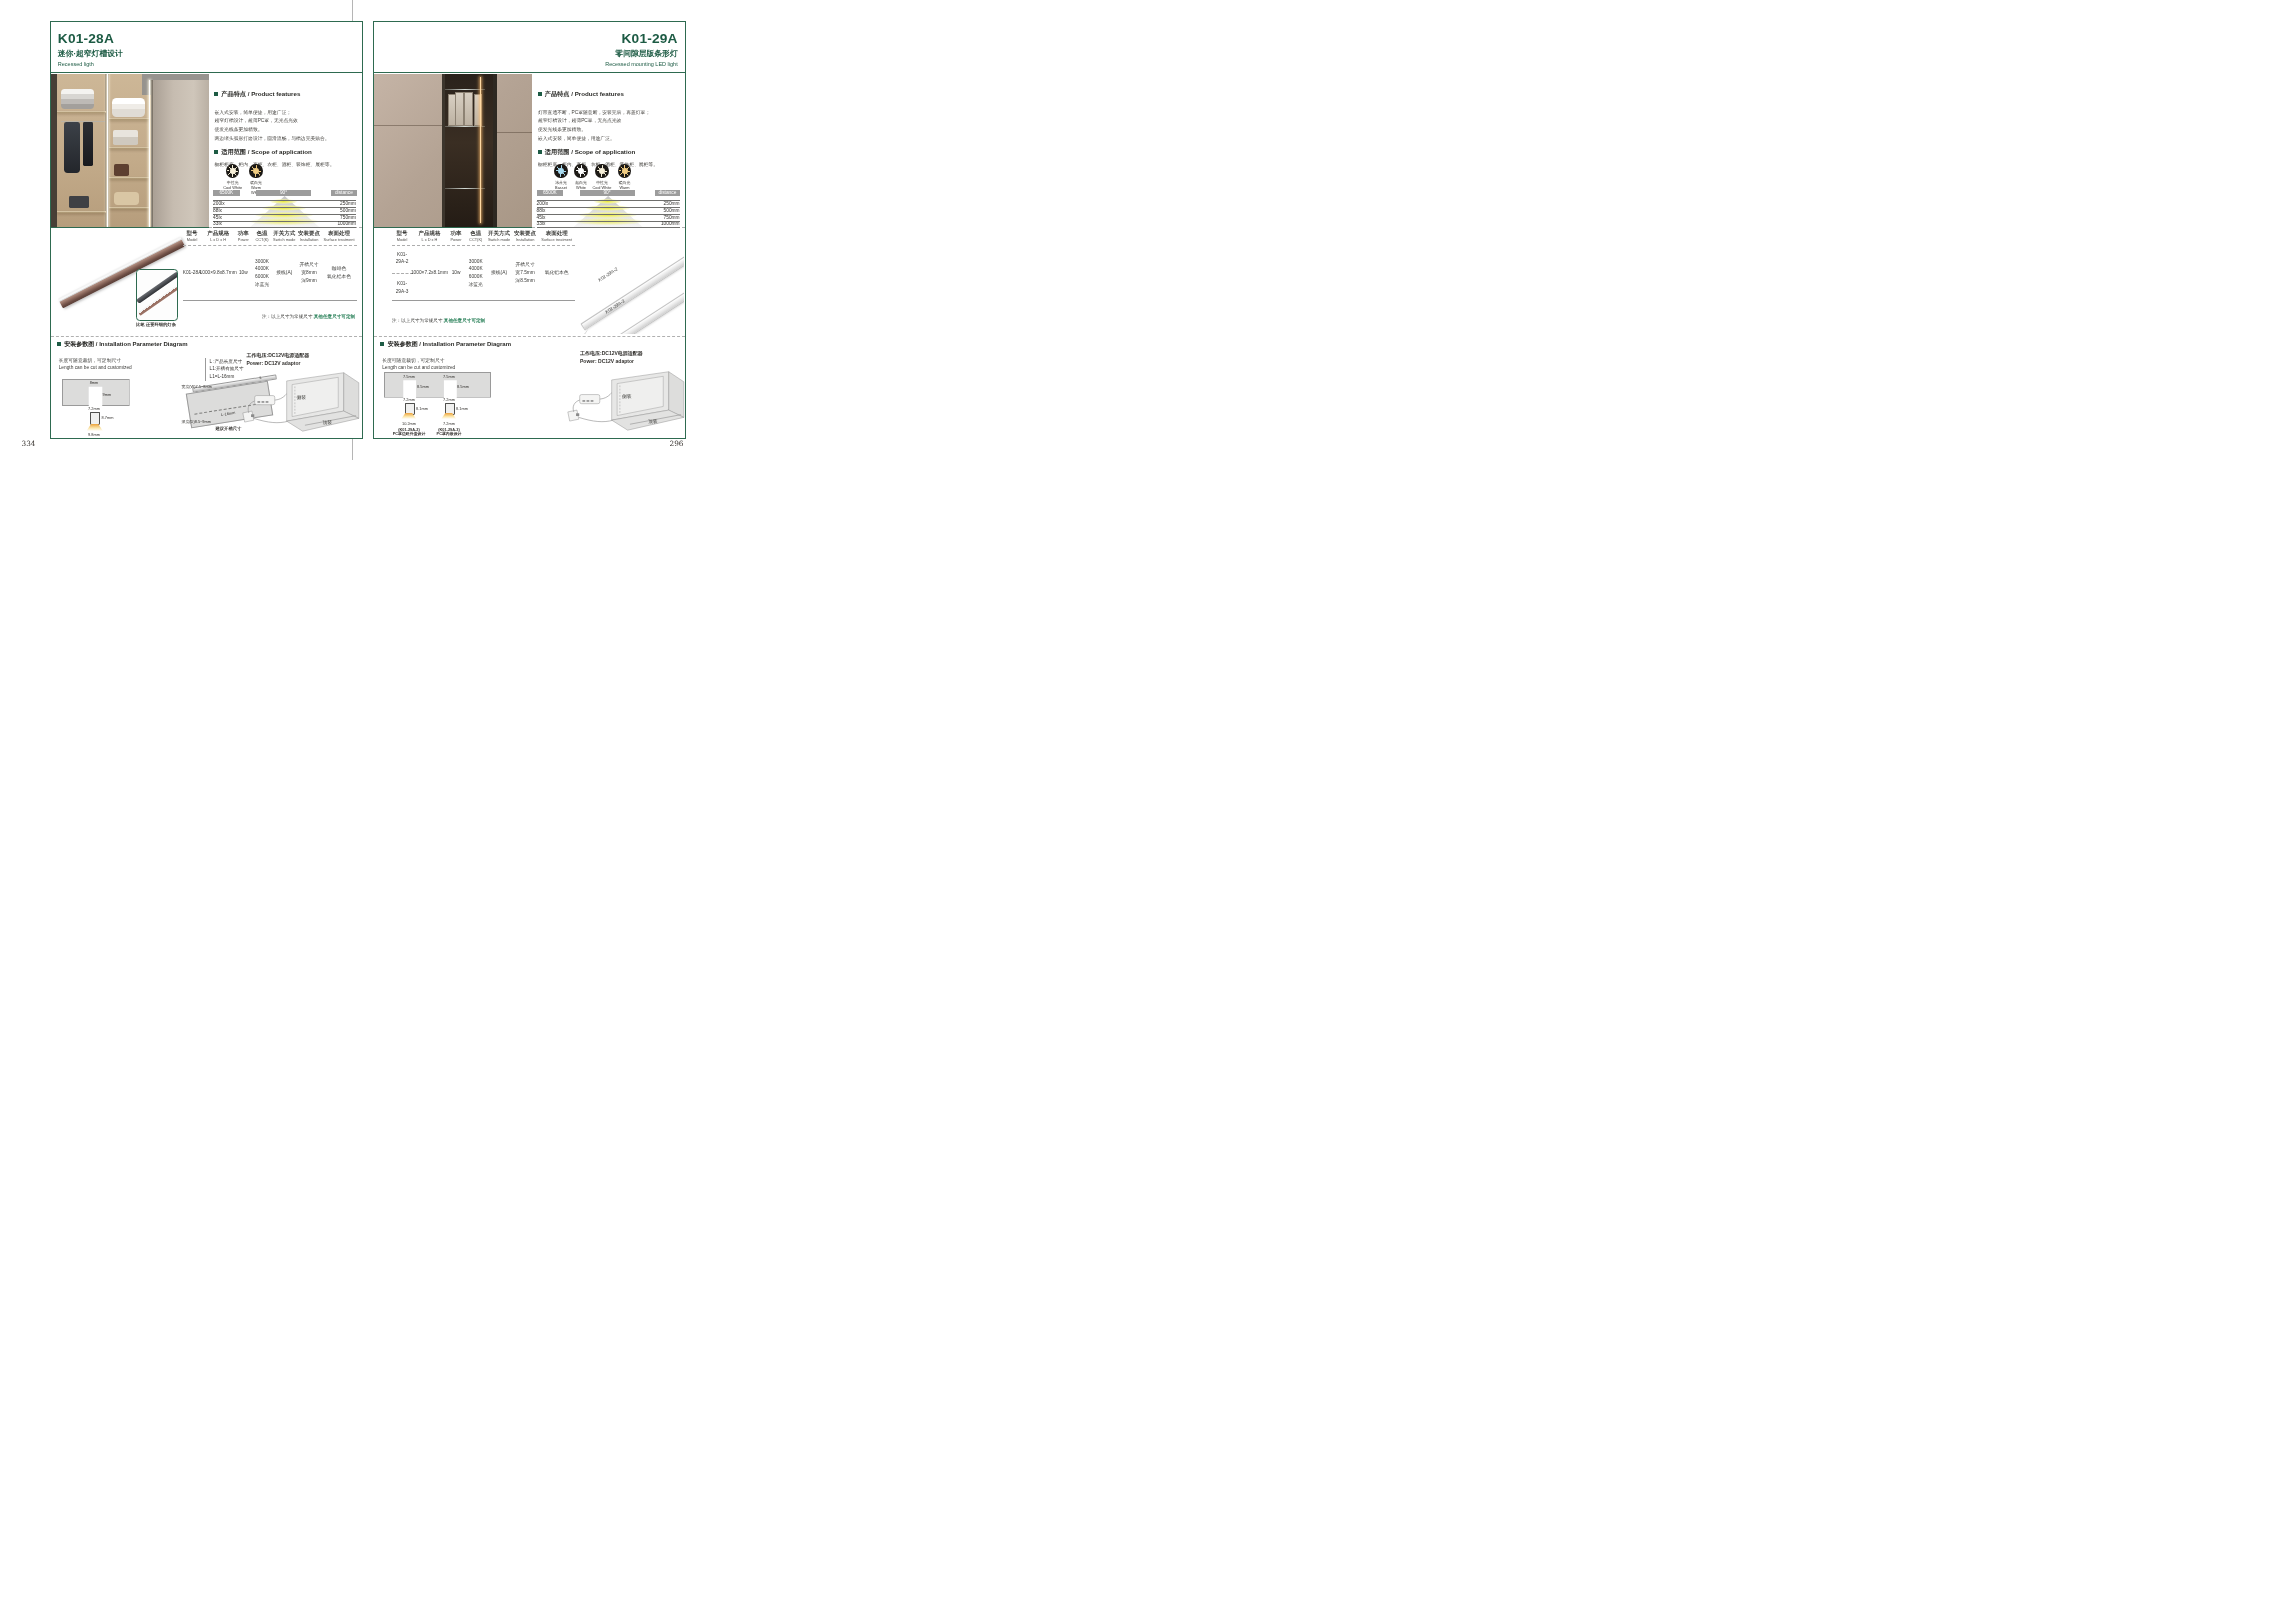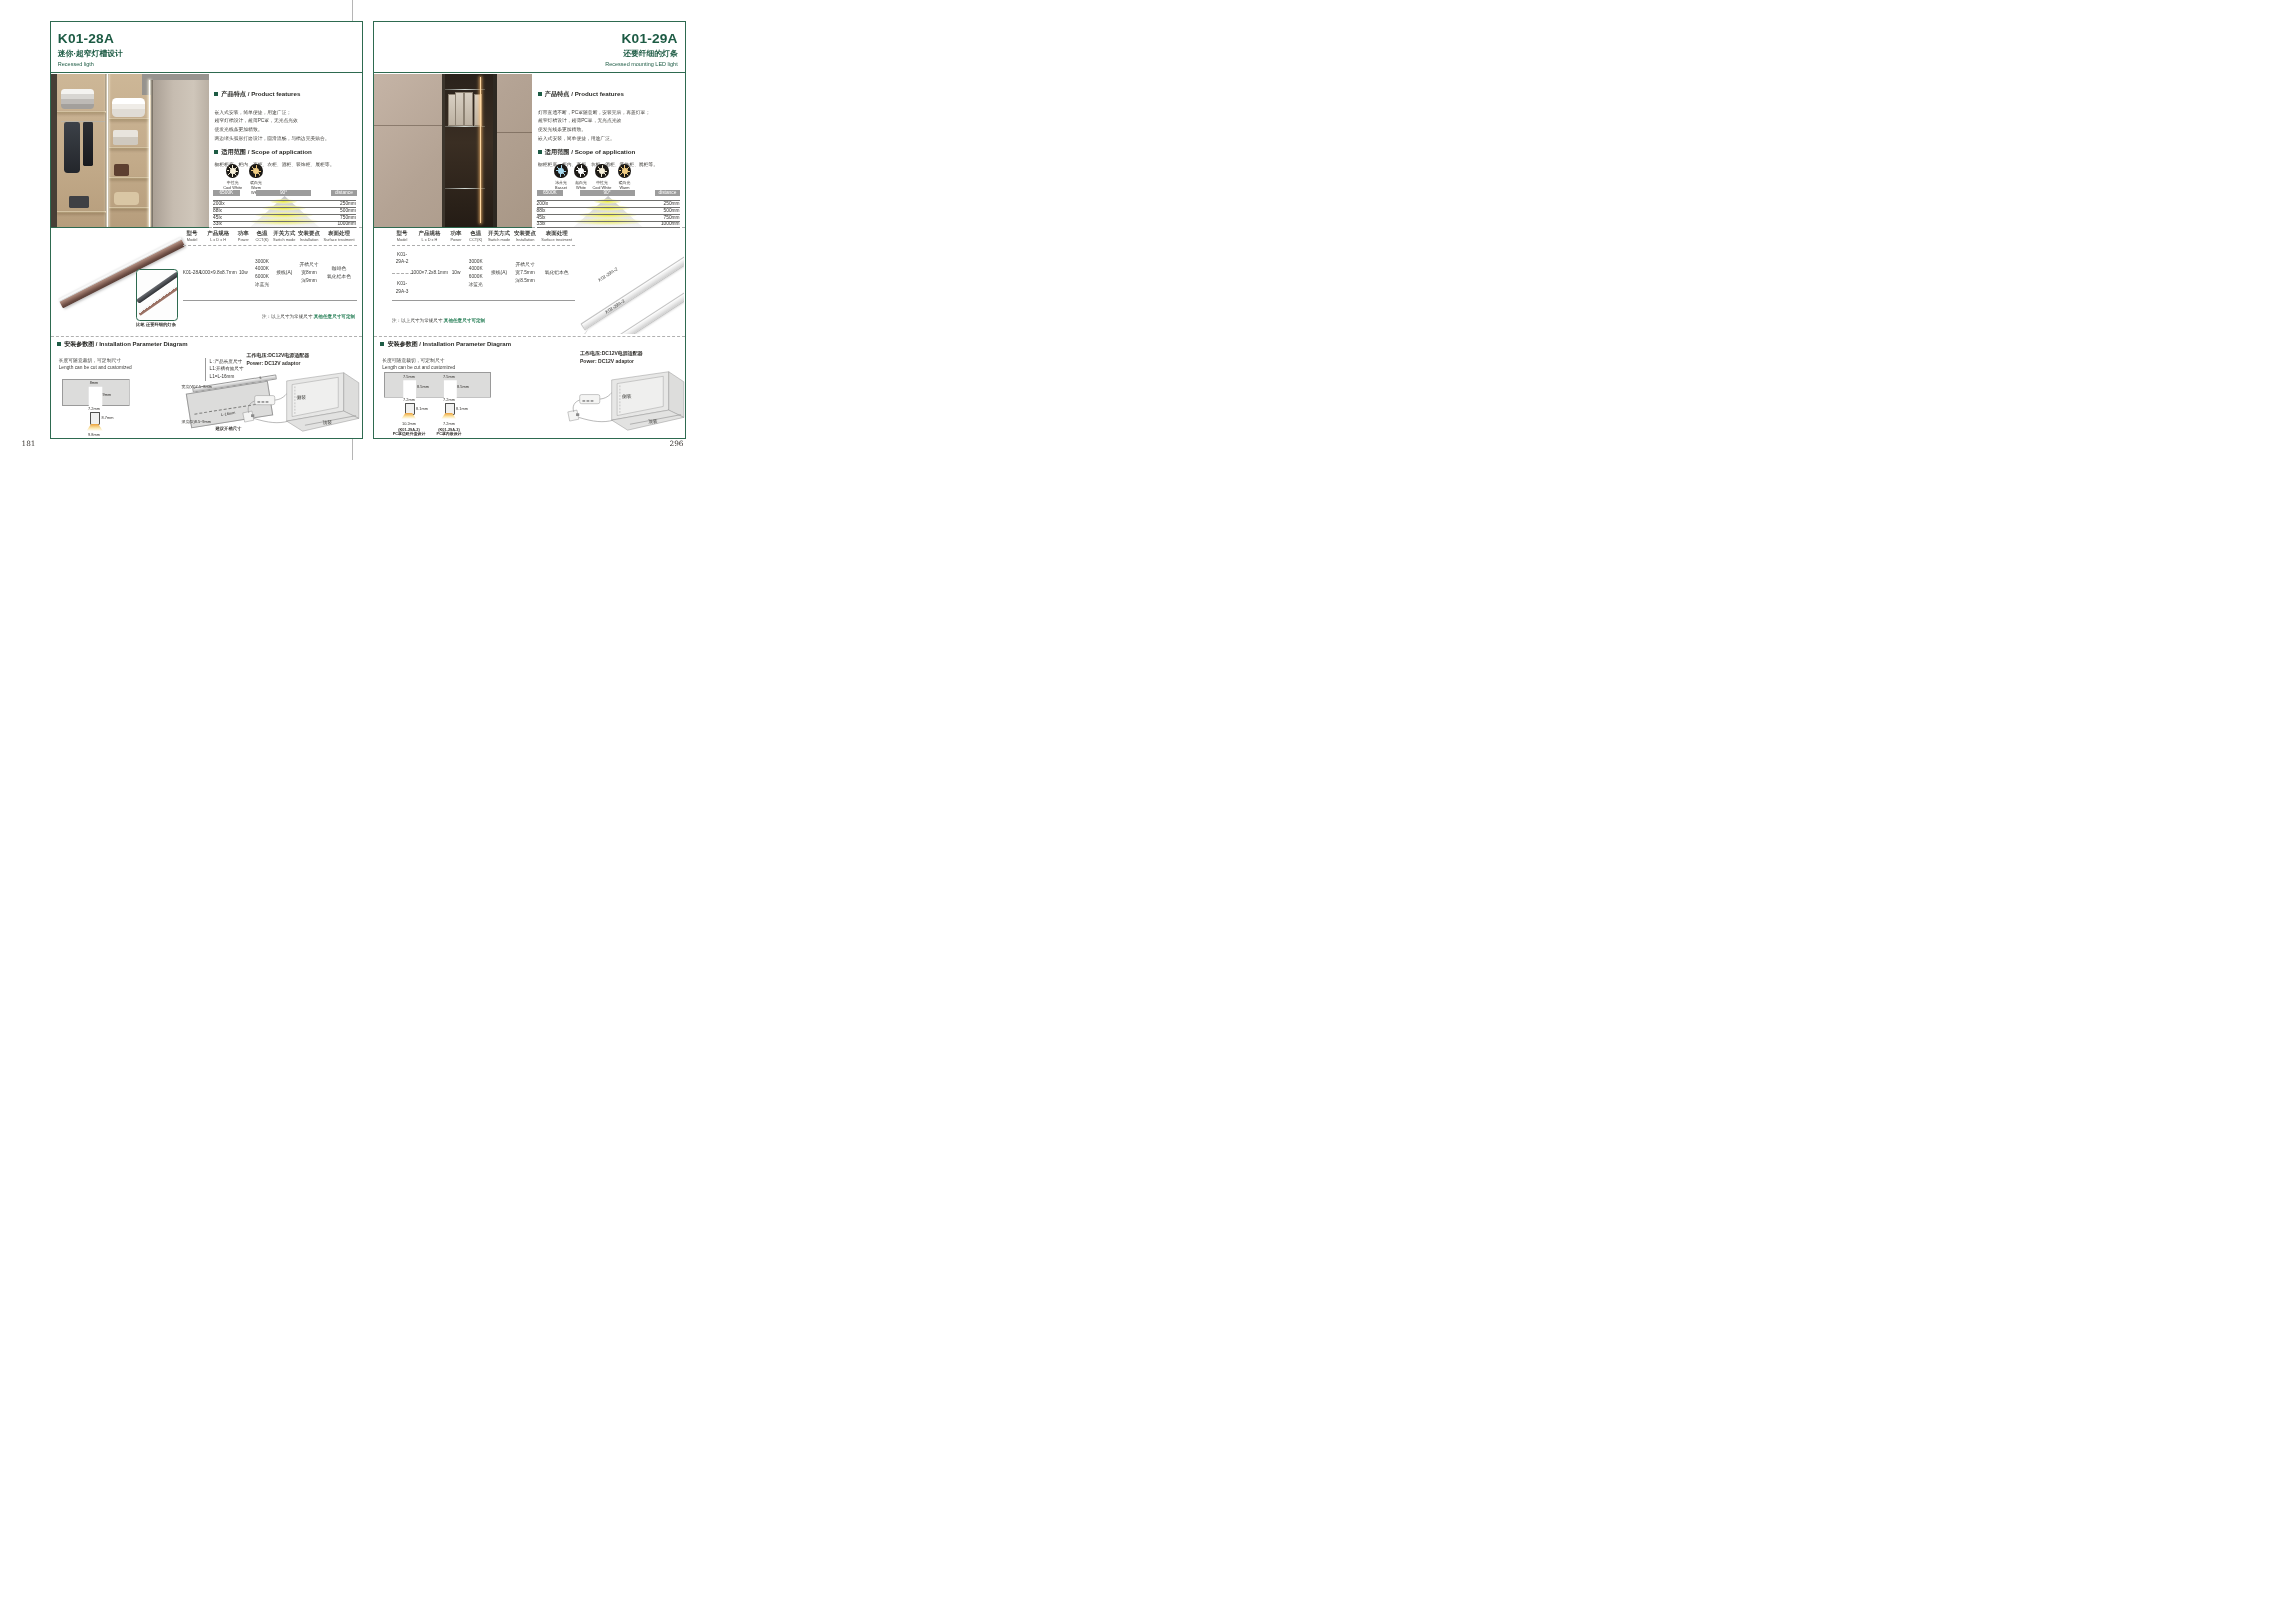--- a/index.html
+++ b/index.html
@@ -303,21 +303,21 @@
     <span class="cab-label" style="left:56px;top:27px;">侧装</span>
     <span class="cab-label" style="left:82px;top:52px;">顶装</span>
   </div>
 </div>
 
 <div class="page page-right">
 
   <div class="pg-header">
     <div class="hdr-r">
       <div class="pg-title">K01-29A</div>
-      <div class="pg-sub-cn" style="margin-top:2.7px;">还要纤细的灯条</div>
+      <div class="pg-sub-cn" style="margin-top:2.7px;">零间隙层版条形灯</div>
       <div class="pg-sub-en" style="margin-top:1.4px;">Recessed mounting LED light</div>
     </div>
   </div>
 
   <div class="photo">
     <div class="ph2-bg"></div>
     <div class="ph2-seam-h" style="left:0;top:51px;width:68px;"></div>
     <div class="ph2-seam-h" style="left:115px;top:58px;width:43px;"></div>
     <div class="ph2-niche"></div>
     <div class="ph2-book" style="left:74px;top:20px;width:5.5px;height:30px;"></div>
@@ -508,15 +508,15 @@
       <polygon points="100,118 225,96 258,112 135,140" fill="#e2e2e1" stroke="#8f8f8f"></polygon>
       <polygon points="112,38 213,22 213,88 112,108" fill="#efefee" stroke="#9a9a9a"></polygon>
       <line x1="118" y1="42" x2="118" y2="104" stroke="#8f8f8f" stroke-dasharray="4 3"></line>
       <line x1="140" y1="127" x2="252" y2="106" stroke="#9a9a9a" stroke-width="1.5"></line>
     </svg>
     <span class="cab-label" style="left:56px;top:27px;">侧装</span>
     <span class="cab-label" style="left:82px;top:52px;">顶装</span>
   </div>
 </div>
 
-<div class="pageno" style="left:21.5px;">181</div>
+<div class="pageno" style="left:21.5px;">334</div>
 <div class="pageno" style="right:21.5px;text-align:right;">296</div>
 
 
 </body></html>

